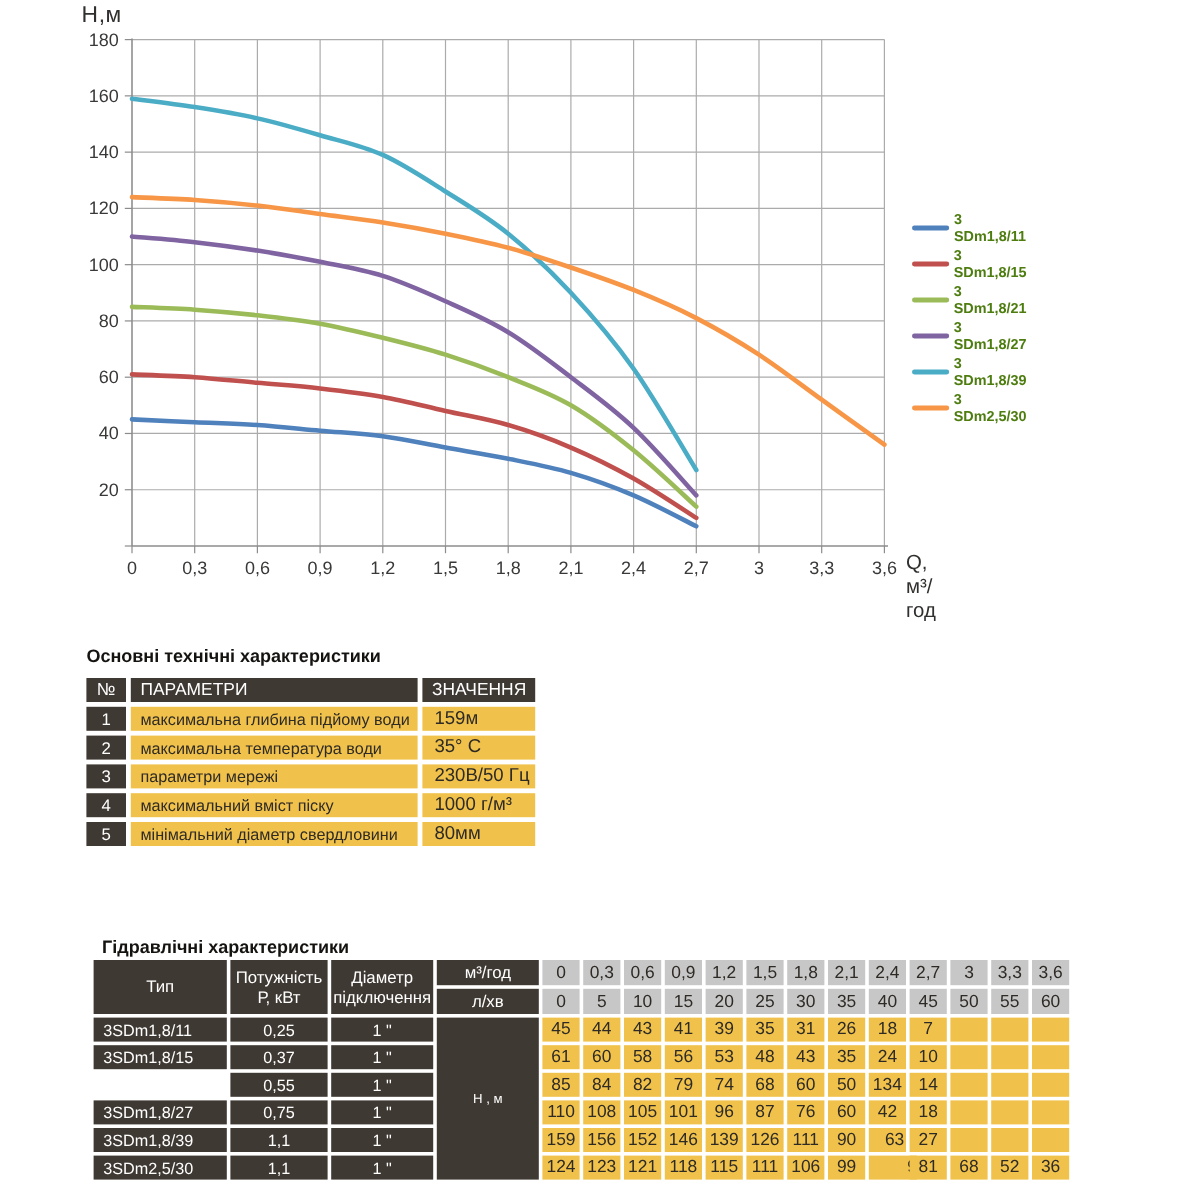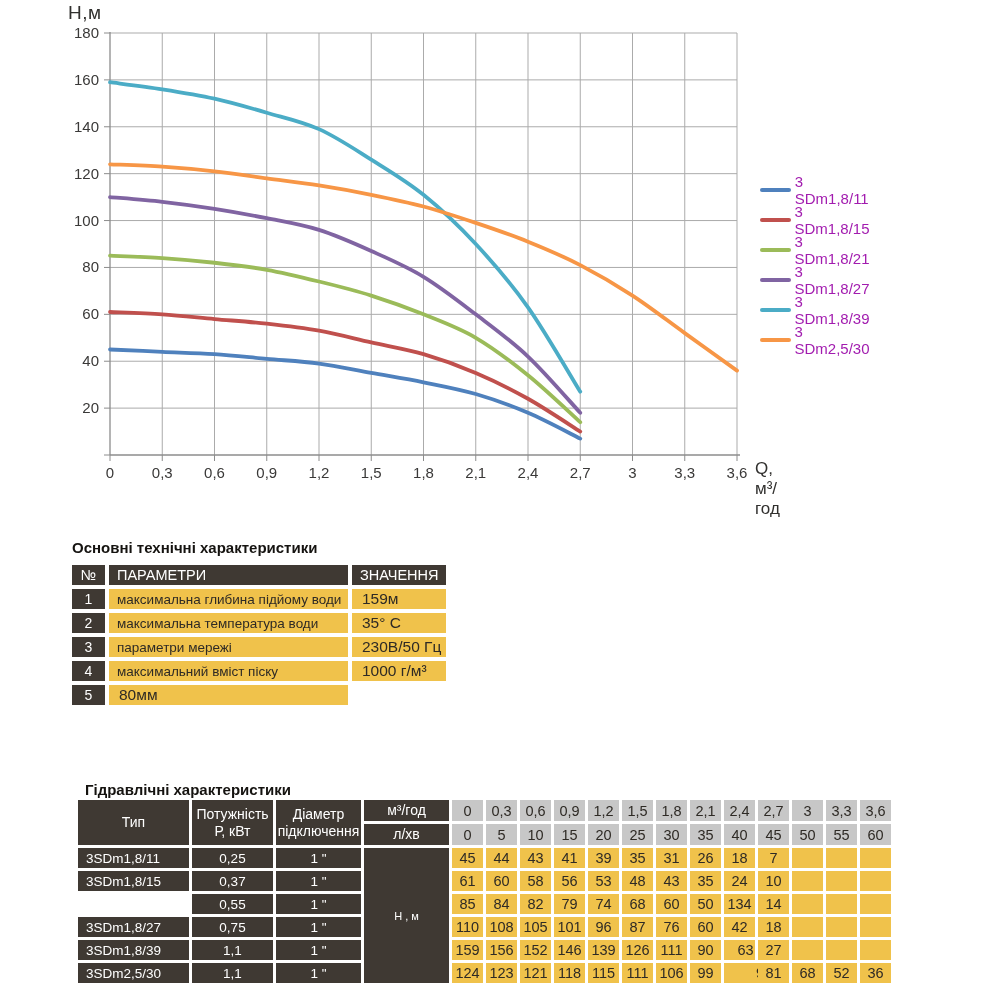--- a/index.html
+++ b/index.html
@@ -7,21 +7,21 @@
   .page { position:relative; width:1000px; height:1000px; background:#ffffff; overflow:hidden; }
 
   
   .chart-area { position:absolute; left:0; top:0; width:792px; height:520px; }
   .chart-ytitle { position:absolute; left:68px; top:2px; font-size:19px; font-weight:500; color:#31302e; letter-spacing:0.5px; }
   .chart-xtitle { position:absolute; left:755px; top:459px; font-size:17px; color:#31302e; }
   #chart-svg { position:absolute; left:0; top:0; }
   .legend { position:absolute; left:760px; top:175px; }
   .legend-item { display:flex; align-items:center; height:30px; }
   .legend-swatch { display:inline-block; width:34px; height:4px; border-radius:2px; margin-right:4px; }
-  .legend-label { font-size:15px; color:#a21caf; }
+  .legend-label { font-size:12px; color:#4d7c0f;font-weight:bold; }
 
   
   .tbl-title { position:absolute; font-size:15px; font-weight:bold; color:#151310; }
   .c { display:flex; align-items:center; overflow:hidden; }
   .dark   { background:#3F3933; color:#ffffff; }
   .yellow { background:#F0C24B; color:#2E2A25; }
   .gray   { background:#C7C7C7; color:#2E2A25; }
   .center { justify-content:center; text-align:center; }
   .padl   { padding-left:8px; }
 
@@ -168,20 +168,21 @@
       <div class="c dark center num">2</div>
       <div class="c yellow padl par">максимальна температура води</div>
       <div class="c yellow val">35° С</div>
       <div class="c dark center num">3</div>
       <div class="c yellow padl par">параметри мережі</div>
       <div class="c yellow val">230В/50 Гц</div>
       <div class="c dark center num">4</div>
       <div class="c yellow padl par">максимальний вміст піску</div>
       <div class="c yellow val">1000 г/м³</div>
       <div class="c dark center num">5</div>
+      <div class="c yellow padl par">мінімальний діаметр свердловини</div>
       <div class="c yellow val">80мм</div>
     </div>
 
   <div class="tbl-title" style="left:85px; top:781px;">Гідравлічні характеристики</div>
   <div id="t2grid">
       <div class="c dark center h2" style="grid-area: 1 / 1 / span 2;">Тип</div>
       <div class="c dark center h2" style="grid-area: 1 / 2 / span 2;">Потужність
 Р, кВт</div>
       <div class="c dark center h2" style="grid-area: 1 / 3 / span 2;">Діаметр
 підключення</div>

